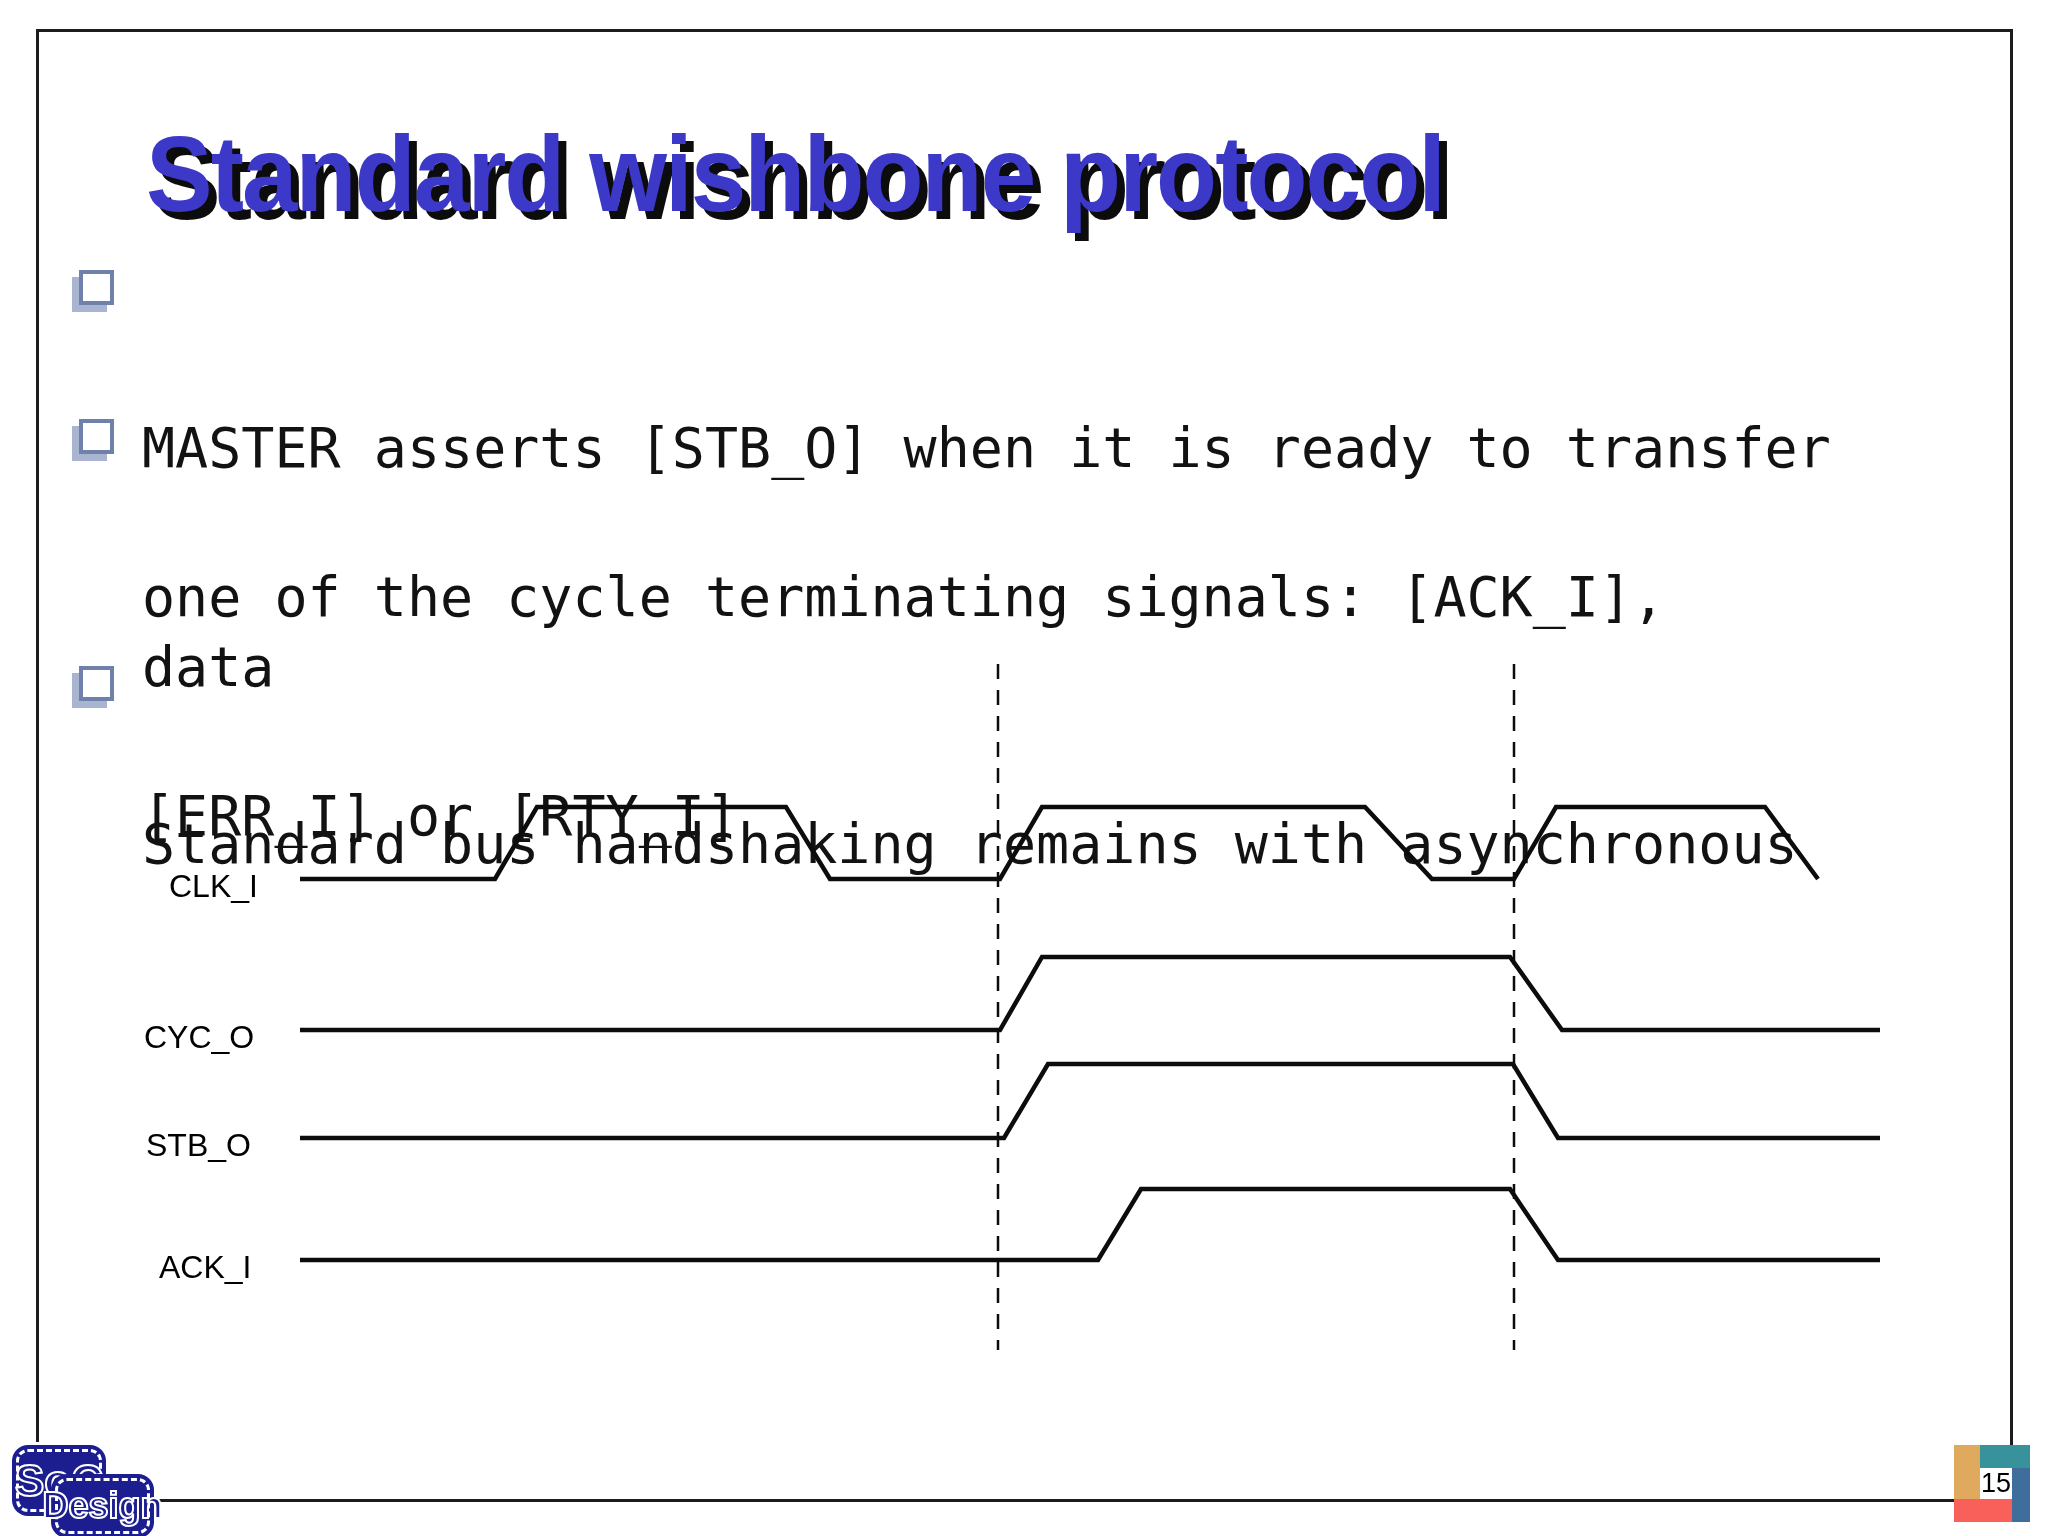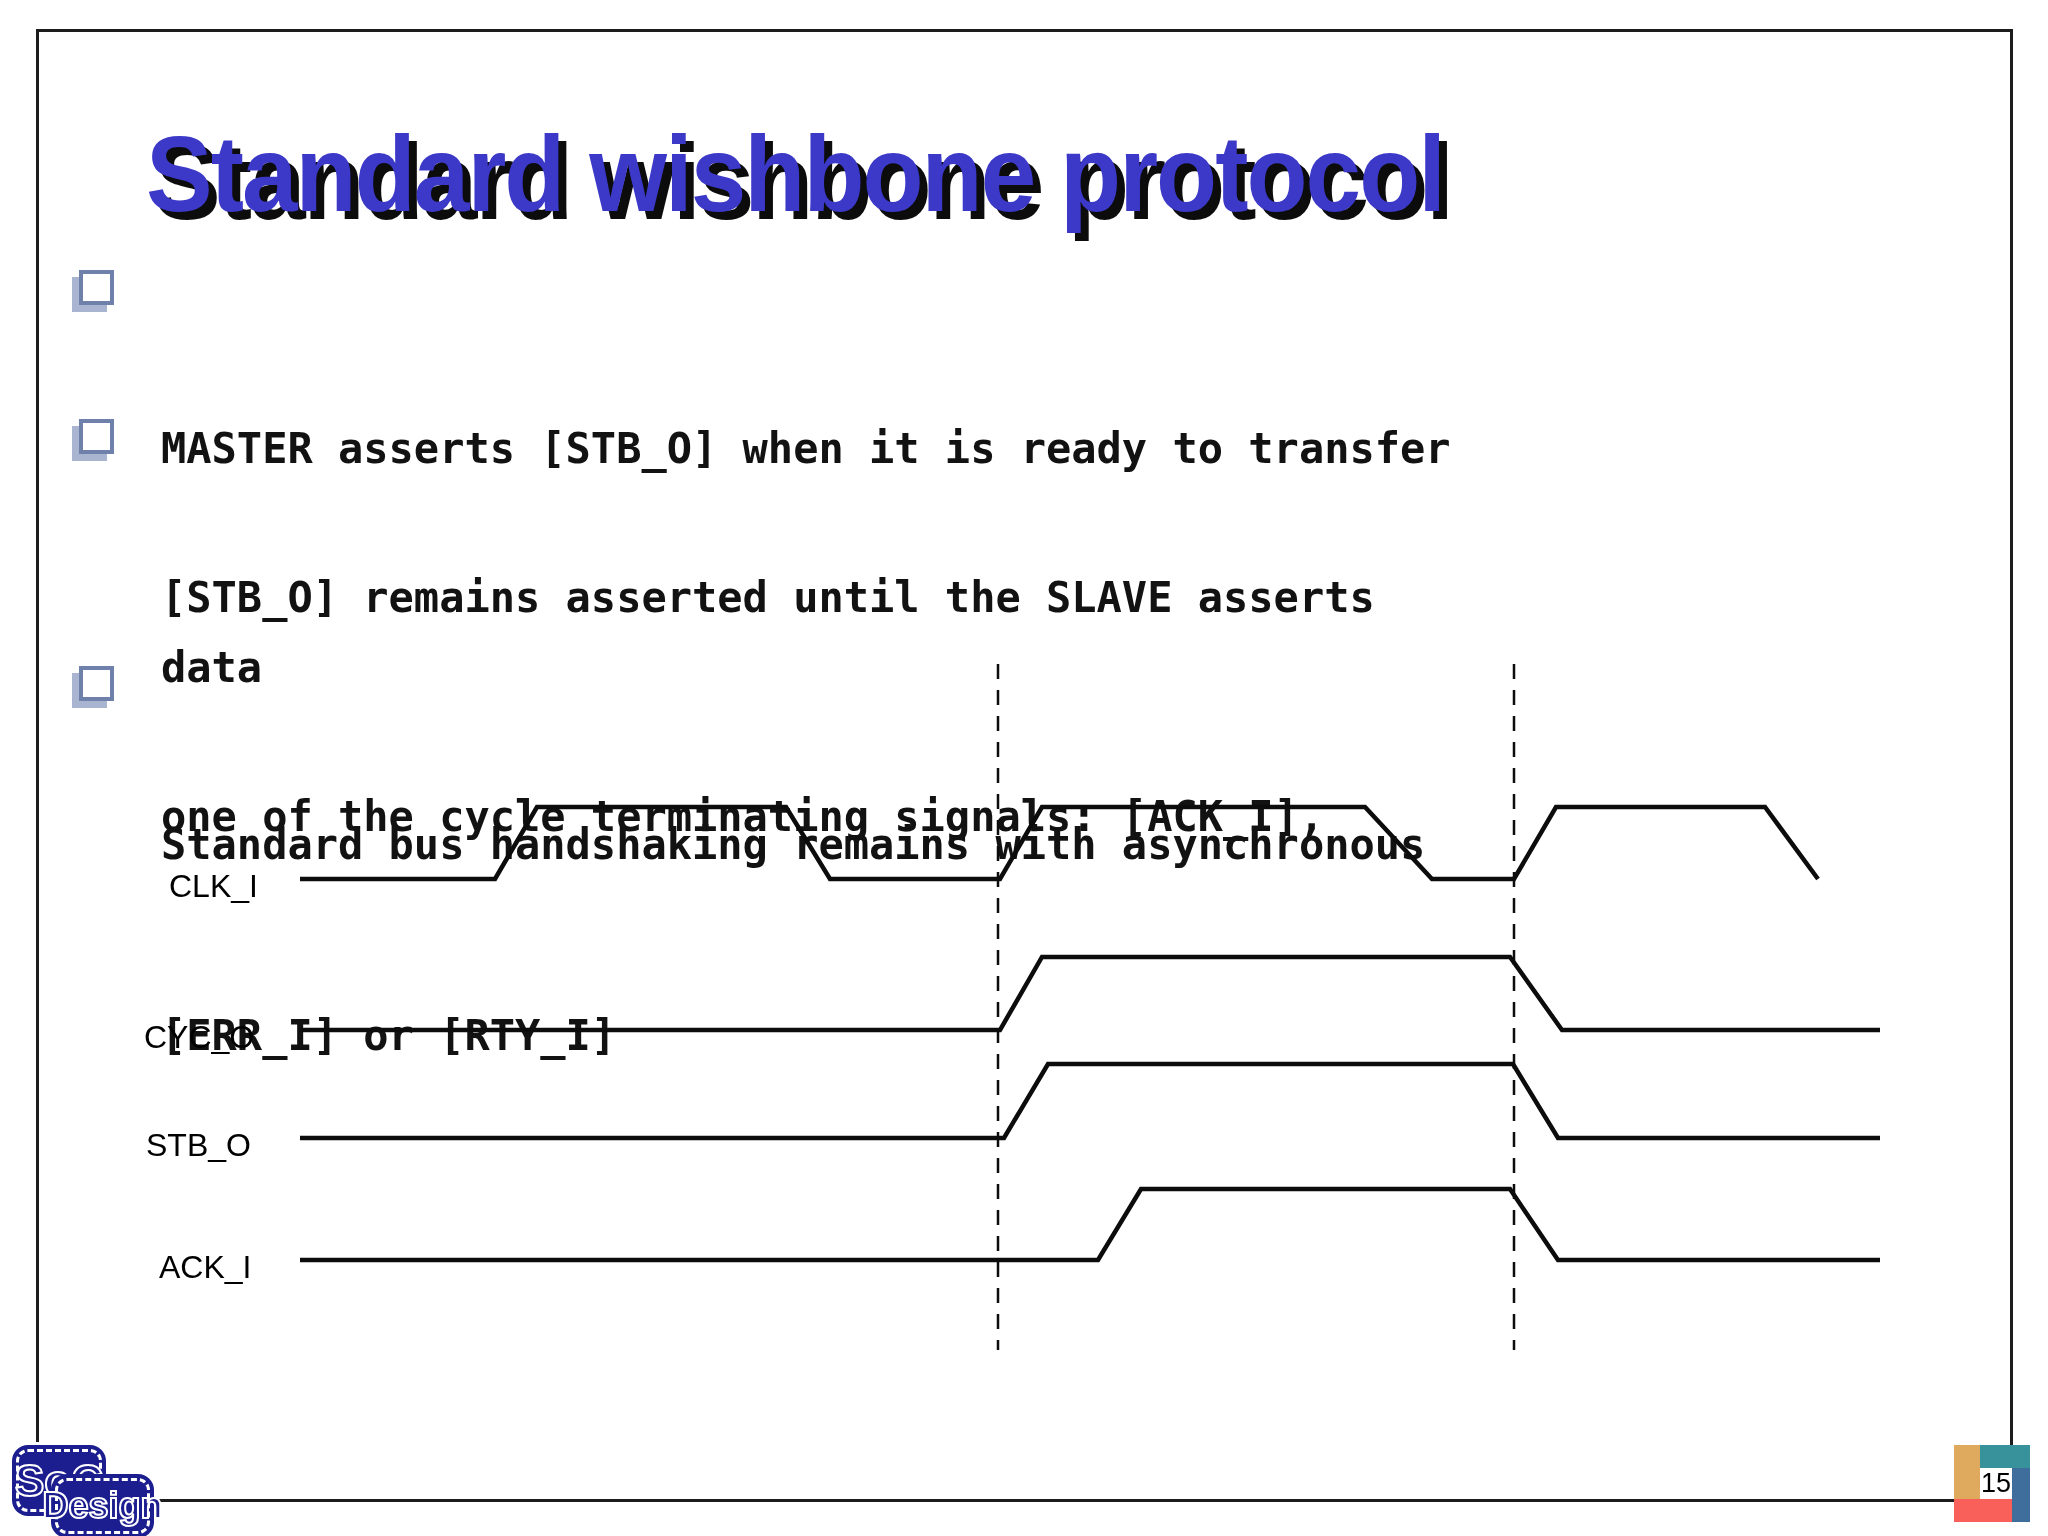--- a/index.html
+++ b/index.html
@@ -11,23 +11,23 @@
                 border:3px solid var(--border-black);box-sizing:border-box;}
 
   
   .title{position:absolute;left:146px;top:119px;white-space:nowrap;
          font-family:"Liberation Sans",sans-serif;font-weight:bold;font-size:100px;
          letter-spacing:-2px;line-height:100px;color:var(--title-blue);
          transform:scaleY(1.08);transform-origin:left top;
          text-shadow:8px 8px 0 var(--title-shadow);}
 
   
-  .bullet-block{position:absolute;left:161px;white-space:pre;
+  .bullet-block{position:absolute;left:142px;white-space:pre;
                 font-family:"DejaVu Sans Mono","Liberation Mono",monospace;
-                font-size:42px;line-height:73px;color:var(--body-text);font-weight:bold;}
+                font-size:55px;line-height:73px;color:var(--body-text);}
   .bullet-line{height:73px;}
   .bullet-sq{position:absolute;left:79px;width:27px;height:27px;background:#ffffff;
              border:4px solid var(--bullet-slate);
              box-shadow:-7px 7px 0 var(--bullet-shadow);}
 
   
   #wave-svg{position:absolute;left:0;top:0;width:2048px;height:1536px;pointer-events:none;}
   #wave-svg .wave{fill:none;stroke:var(--wave-black);stroke-width:4.5px;stroke-linejoin:miter;}
   #wave-svg .dashline{fill:none;stroke:var(--wave-black);stroke-width:2.5px;stroke-dasharray:15 11;}
   .sig-label{position:absolute;font-family:"Liberation Sans",sans-serif;font-size:32px;
@@ -64,21 +64,20 @@
   <div class="title">Standard wishbone protocol</div>
 
   <span class="bullet-sq" style="top:270px"></span>
   <div class="bullet-block" style="top:266px">
     <div class="bullet-line">MASTER asserts [STB_O] when it is ready to transfer</div>
     <div class="bullet-line">data</div>
   </div>
 
   <span class="bullet-sq" style="top:419px"></span>
   <div class="bullet-block" style="top:415px">
-    <div class="bullet-line">[STB_O] remains asserted until the SLAVE asserts</div>
     <div class="bullet-line">one of the cycle terminating signals: [ACK_I],</div>
     <div class="bullet-line">[ERR_I] or [RTY_I]</div>
   </div>
 
   <span class="bullet-sq" style="top:666px"></span>
   <div class="bullet-block" style="top:662px">
     <div class="bullet-line">Standard bus handshaking remains with asynchronous</div>
   </div>
 
   <svg id="wave-svg" viewBox="0 0 2048 1536">

